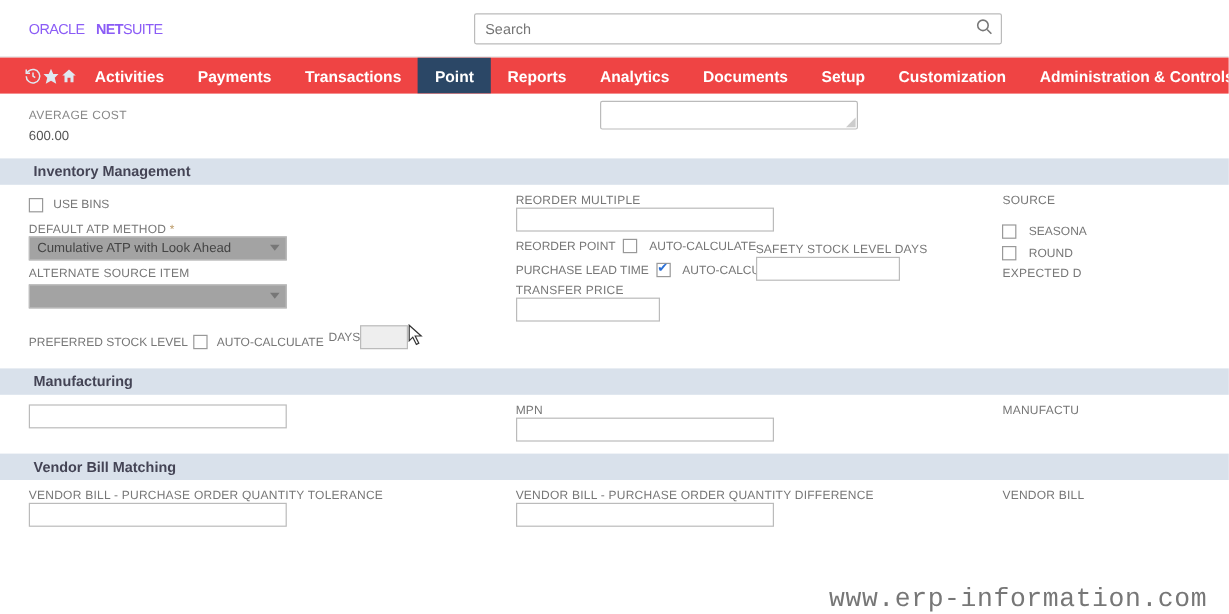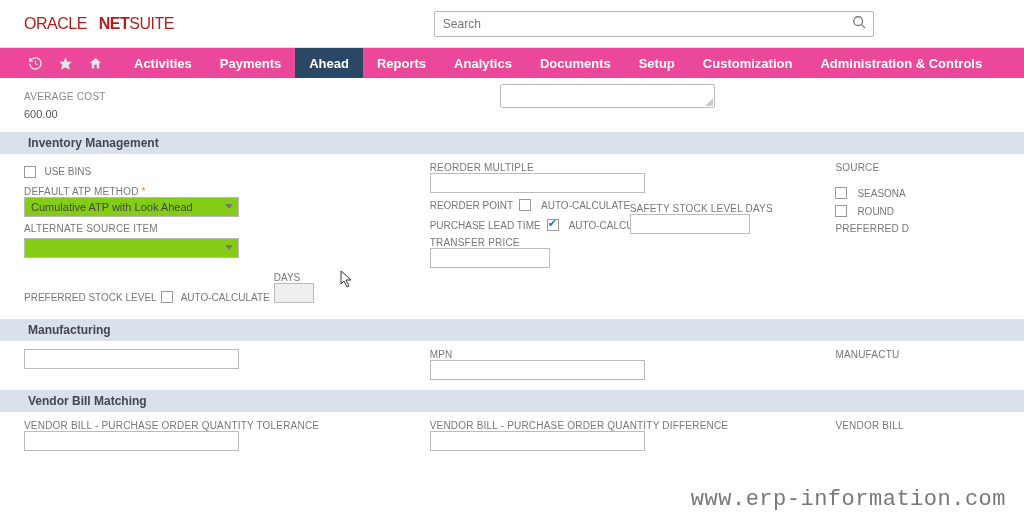--- a/index.html
+++ b/index.html
@@ -1,29 +1,29 @@
 <!DOCTYPE html>
 <html><head>
 <meta charset="utf-8">
 <style>
   * { box-sizing: border-box; margin: 0; padding: 0; }
   body { font-family: Arial, Helvetica, sans-serif; background: #fff; width: 1024px; height: 512px; overflow: hidden; position: relative; }
 
   
   .header { height: 48px; display: flex; align-items: center; border-bottom: 1px solid #ddd; padding: 0 24px; }
-  .logo { font-weight: 400; font-size: 16px; color: #b91c1c; letter-spacing: -0.5px; }
+  .logo { font-weight: 400; font-size: 12px; color: #8b5cf6; letter-spacing: -0.5px; }
   .logo .oracle { font-weight: 400; }
   .logo .net { font-weight: 700; }
   .logo .suite { font-weight: 300; }
   .search-wrap { margin-left: 260px; position: relative; }
   .search { width: 440px; height: 26px; border: 1px solid #bbb; border-radius: 2px; padding: 2px 30px 2px 8px; font-size: 12px; color: #0f172a; }
   .search-icon { position: absolute; right: 8px; top: 4px; color: #777; font-size: 13px; }
 
   
-  .navbar { height: 30px; background: #ec4899; display: flex; align-items: stretch; color: #fff; font-size: 13px; padding-left: 20px; overflow: hidden; white-space: nowrap; }
+  .navbar { height: 30px; background: #ef4444; display: flex; align-items: stretch; color: #fff; font-size: 13px; padding-left: 20px; overflow: hidden; white-space: nowrap; }
   .nav-icon { width: 30px; display: flex; align-items: center; justify-content: center; color: #dfe8f0; }
   .nav-icon svg { width: 15px; height: 15px; }
   .nav-item { padding: 0 14px; display: flex; align-items: center; color: #fff; font-weight: 700; }
   .nav-item.active { background: #2b4766; }
   .nav-sep { width: 10px; }
 
   
   .page { padding: 8px 16px 0 24px; }
   .small-label { font-size: 10px; color: #888; letter-spacing: 0.3px; }
   .small-value { font-size: 11px; color: #555; }
@@ -37,34 +37,34 @@
   .section-bar { background: #d9e1eb; height: 22px; line-height: 22px; font-size: 12px; font-weight: 700; color: #445; padding-left: 6px; margin: 10px -24px 8px -24px; padding-left: 28px; }
 
   
   .cols { display: flex; }
   .colA { width: 470px; }
   .colB { width: 470px; }
   .colC { width: 200px; }
   .fld { margin-bottom: 6px; }
   .lbl { font-size: 10px; color: #777; letter-spacing: 0.2px; display: block; }
   .lbl .req { color: #b96; }
-  .select, .input { height: 20px; border: 1px solid #bbb; background: #84cc16; font-size: 11px; color: #444; padding: 0 20px 0 6px; position: relative; }
+  .select, .input { height: 20px; border: 1px solid #bbb; background: #a3a3a3; font-size: 11px; color: #444; padding: 0 20px 0 6px; position: relative; }
   .select { width: 215px; display: inline-flex; align-items: center; }
   .select.sel-active { border: 1.5px solid #2a6fd6; background: #fff; color: #2a6fd6; }
   .caret { position: absolute; right: 5px; top: 6px; width: 0; height: 0; border-left: 4px solid transparent; border-right: 4px solid transparent; border-top: 5px solid #777; }
   .sel-active .caret { border-top-color: #2a6fd6; }
   .input { width: 120px; background: #fff; }
   .input.w215 { width: 215px; }
   .input.w40 { width: 40px; }
   .chk { display: inline-block; width: 12px; height: 12px; border: 1px solid #999; background: #fff; vertical-align: middle; margin-right: 4px; position: relative; }
   .chk.checked::after { content: "✔"; position: absolute; top: -3px; left: 0; font-size: 11px; color: #2a6fd6; }
   .inline-lbl { font-size: 10px; color: #777; vertical-align: middle; }
   .inline-row { display: flex; align-items: center; gap: 6px; }
   .prefstock { display: flex; align-items: flex-end; gap: 4px; }
-  .days-col { display: flex; flex-direction: column; align-items: flex-start; }
+  .days-col { display: flex; flex-direction: row; align-items: center; }
 
   
   .cursor { position: absolute; left: 340px; top: 270px; font-size: 14px; color: #333; }
 
   
   .watermark { position: absolute; right: 18px; bottom: 0px; font-family: "Courier New", monospace; color: #777; font-size: 22px; letter-spacing: 0.5px; }
 </style>
 </head>
 <body>
 
@@ -99,21 +99,22 @@
       </svg>
   </div>
   <div class="nav-icon">
     <svg viewBox="0 0 24 24" fill="#dfe8f0">
         <path d="M12 3l9 8h-3v9h-4v-6h-4v6H6v-9H3z"></path>
       </svg>
   </div>
   <div class="nav-sep"></div>
   <div class="nav-item">Activities</div>
   <div class="nav-item">Payments</div>
-  <div class="nav-item active">Ahead</div>
+  <div class="nav-item">Transactions</div>
+  <div class="nav-item active">Point</div>
   <div class="nav-item">Reports</div>
   <div class="nav-item">Analytics</div>
   <div class="nav-item">Documents</div>
   <div class="nav-item">Setup</div>
   <div class="nav-item">Customization</div>
   <div class="nav-item">Administration &amp; Controls</div>
 
 </div>
 
 <div class="ta-stub">
@@ -194,21 +195,21 @@
       </div>
       <div class="fld inline-row" style="margin-top:14px;">
         <span class="chk"></span>
         <span class="inline-lbl">SEASONA</span>
       </div>
       <div class="fld inline-row">
         <span class="chk"></span>
         <span class="inline-lbl">ROUND </span>
       </div>
       <div class="fld">
-        <span class="lbl">PREFERRED D</span>
+        <span class="lbl">EXPECTED D</span>
       </div>
     </div>
   </div>
 
   <div class="section-bar">Manufacturing</div>
   <div class="cols">
     <div class="colA">
       <div class="input w215"></div>
     </div>
     <div class="colB">

